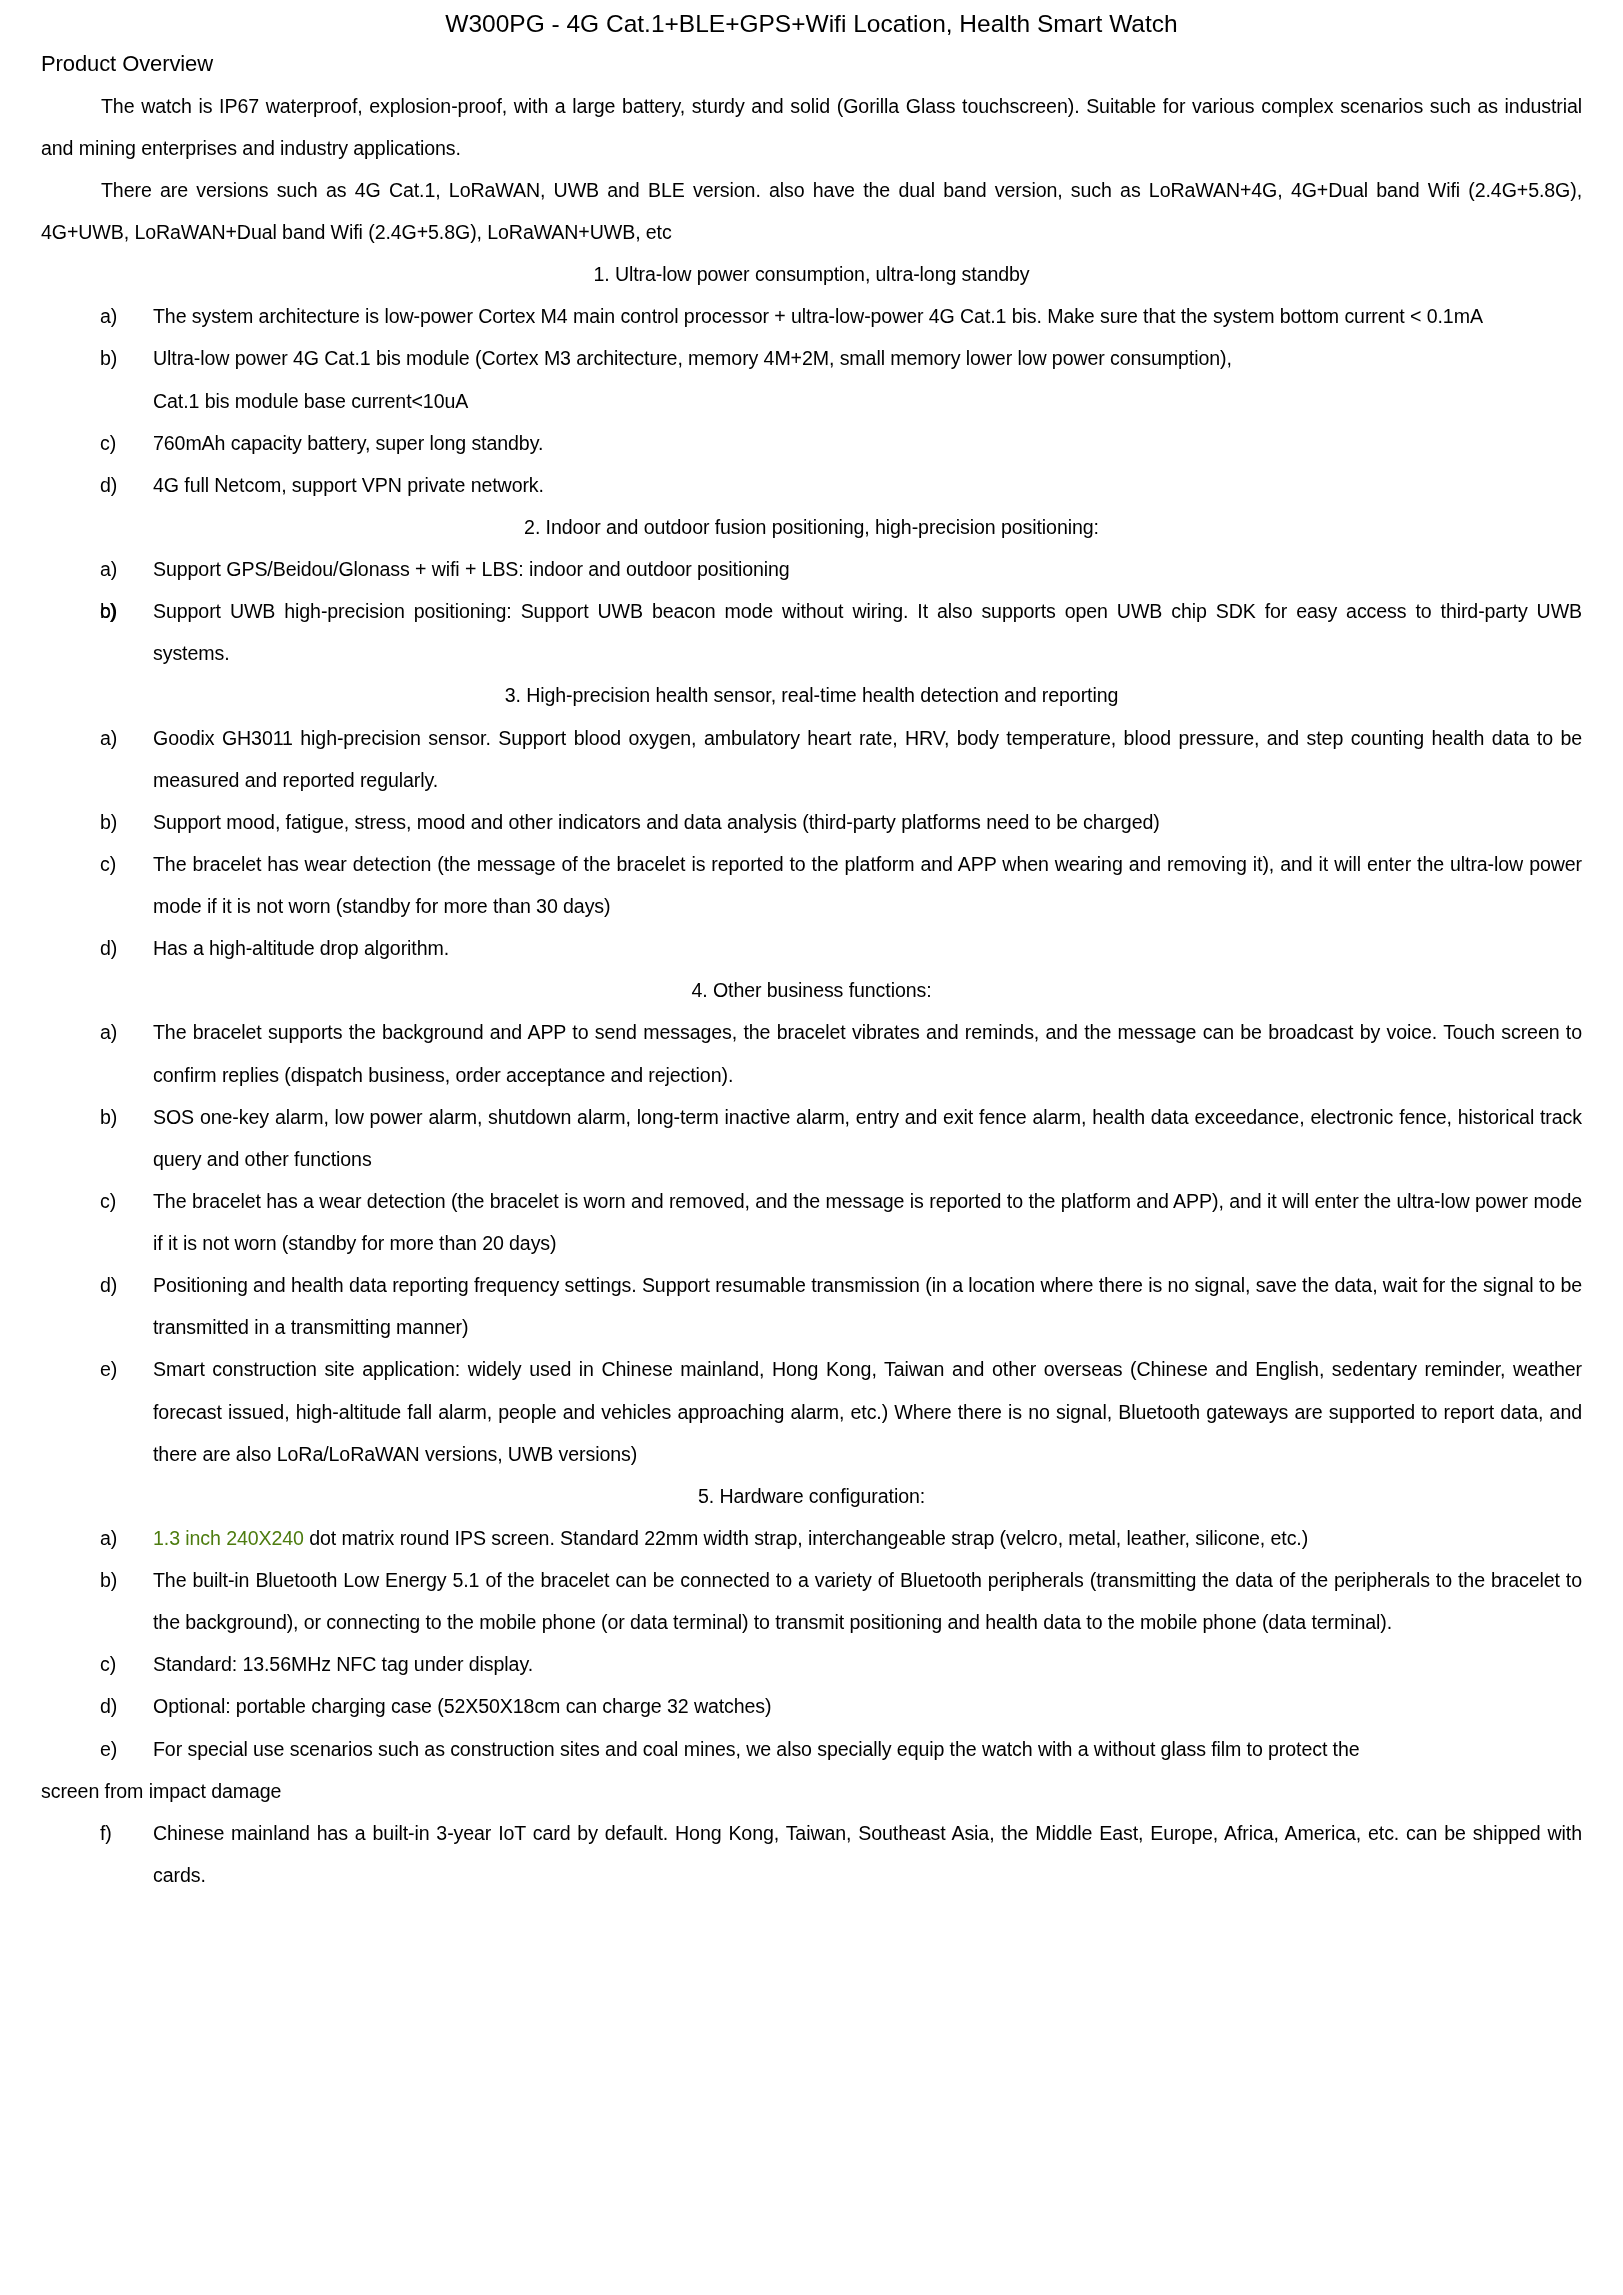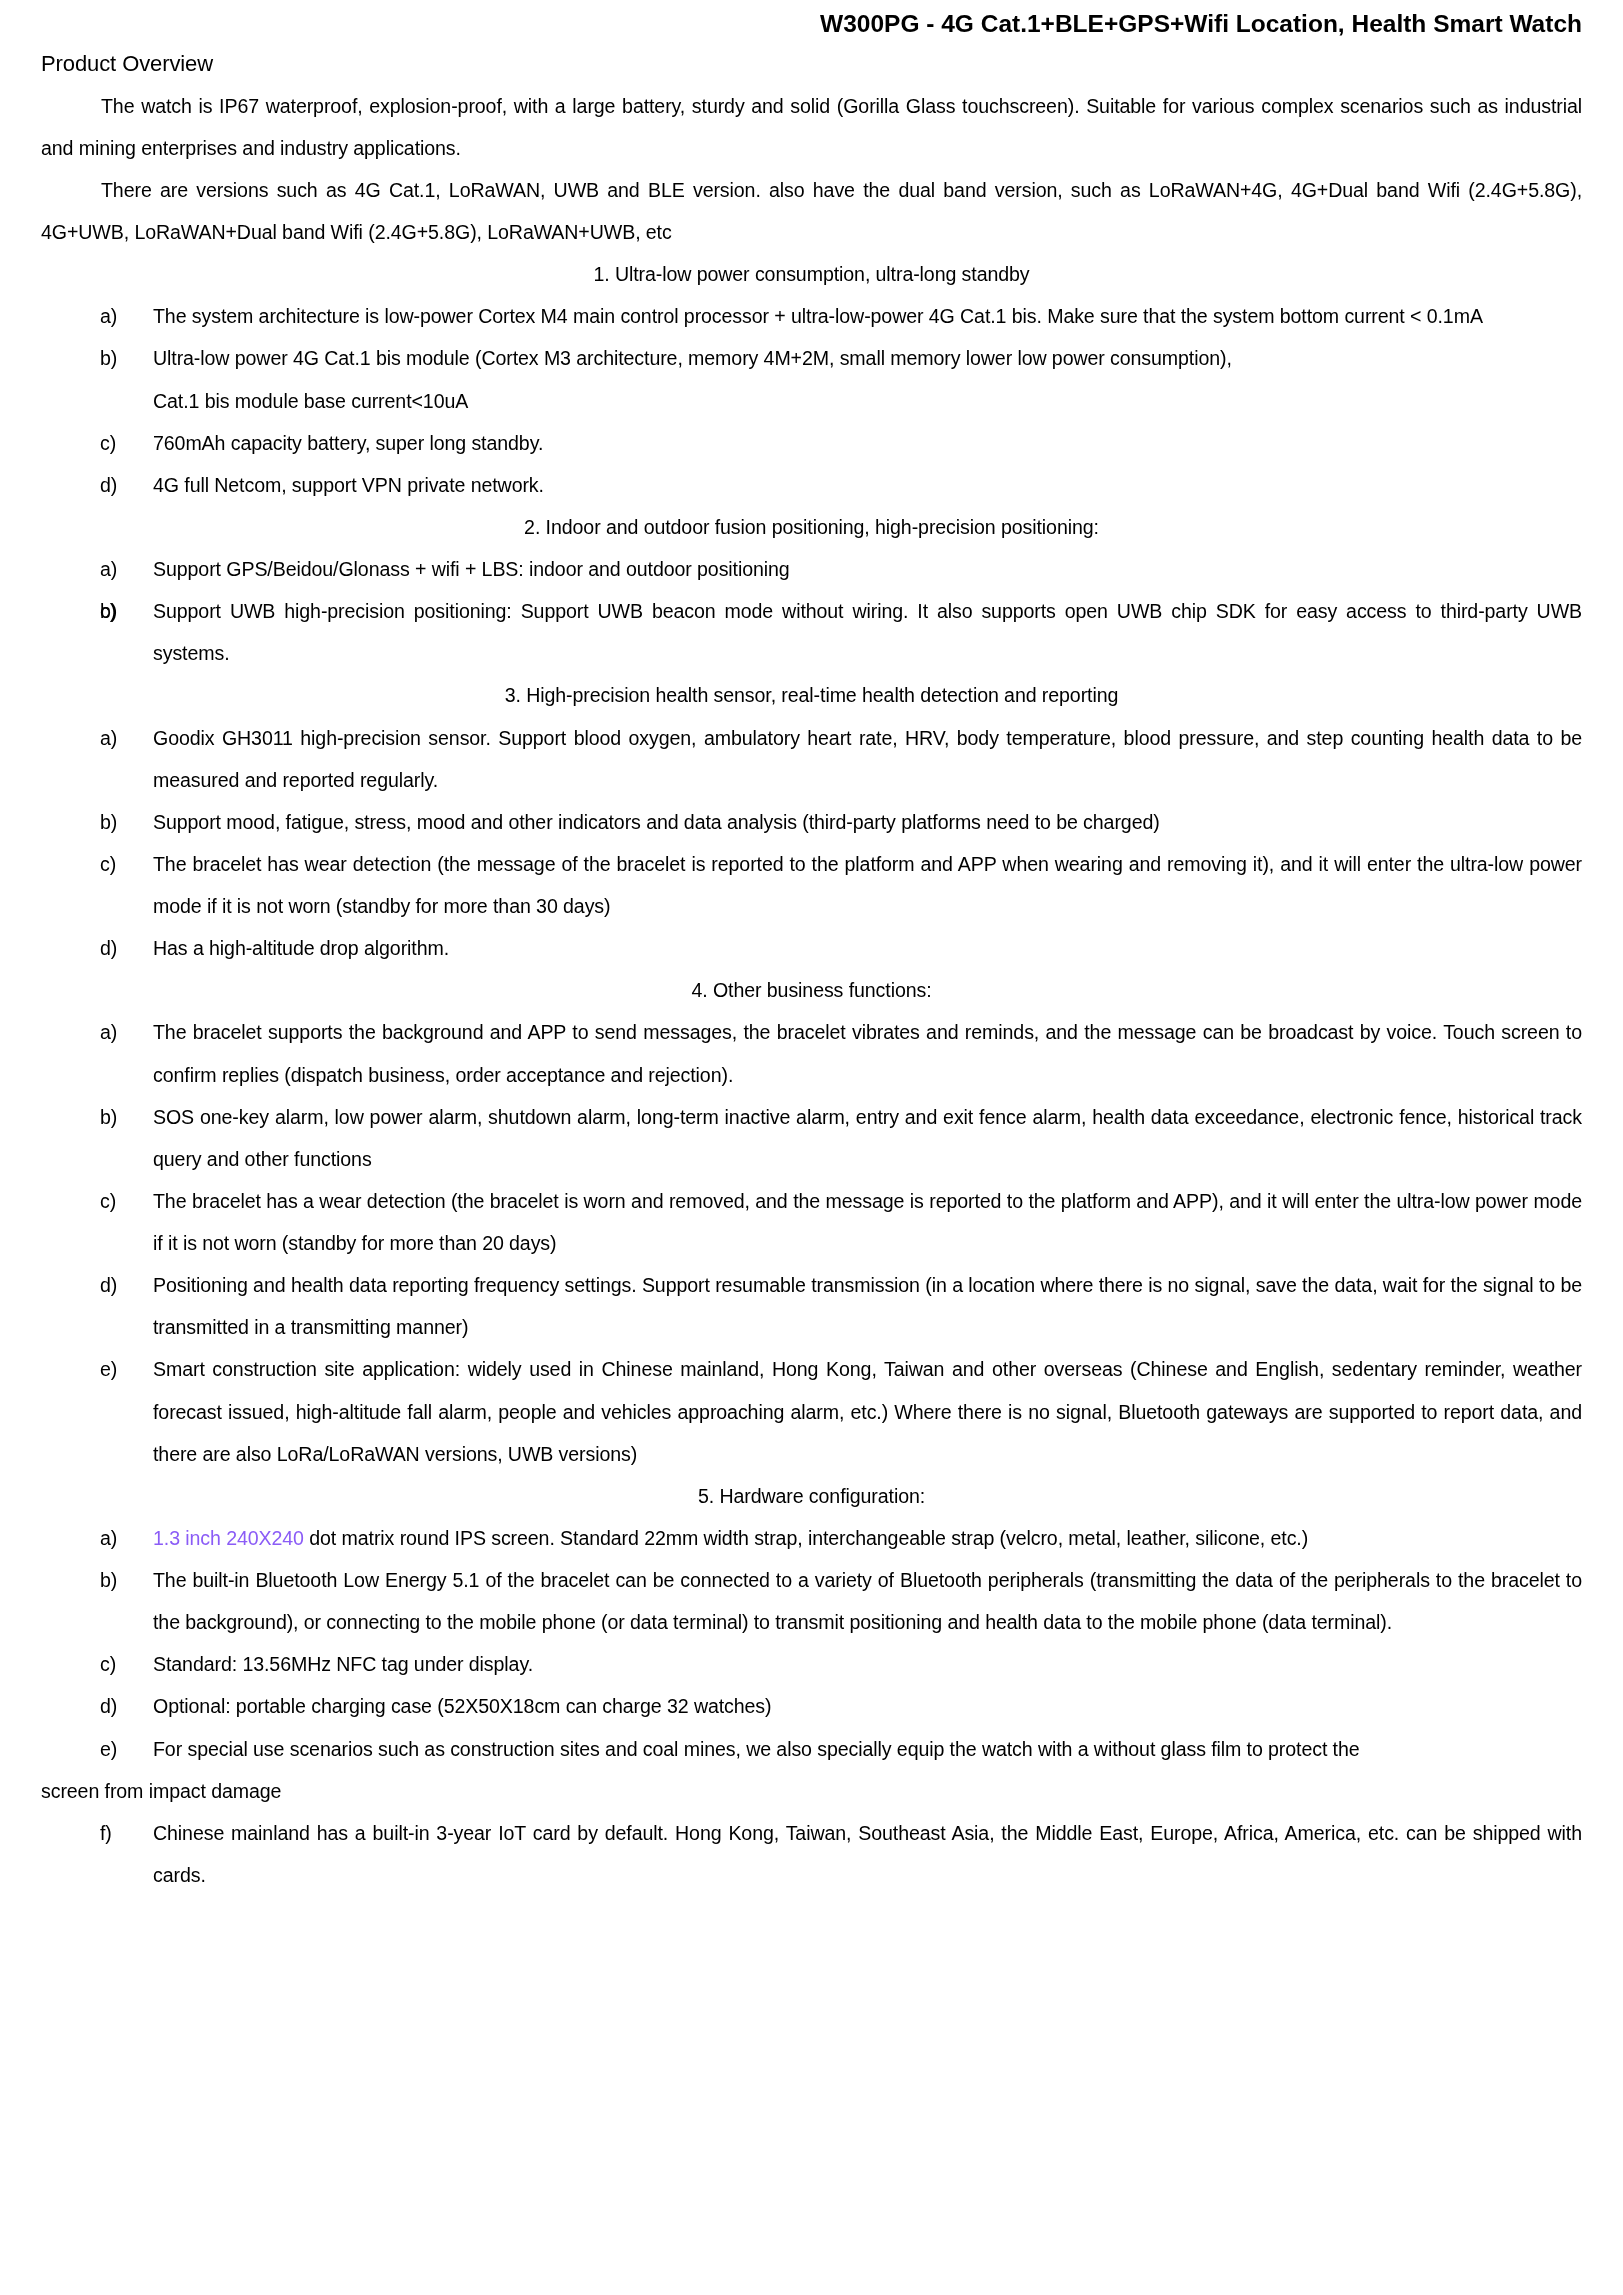--- a/index.html
+++ b/index.html
@@ -9,22 +9,22 @@
     background: #ffffff;
     color: #000000;
     font-family: "Liberation Sans", sans-serif;
     font-size: 19.6px;
     line-height: 2.15;
     letter-spacing: -0.1px;
   }
   .page { padding: 4.9px 41px 0 41px; }
   .doc-title {
     font-size: 24.5px;
-    font-weight: bold;
-    text-align: right;
+    font-weight: normal;
+    text-align: center;
     line-height: 1.55;
     letter-spacing: 0;
   }
   .overview-heading {
     font-size: 22px;
     font-weight: normal;
     line-height: 1.9;
   }
   .para {
     text-align: justify;
@@ -35,21 +35,21 @@
     position: relative;
     padding-left: 112px;
     text-align: justify;
   }
   .marker {
     position: absolute;
     left: 59px;
     top: 0;
   }
   .item-text { white-space: pre-line; }
-  .red { color: #8b5cf6; }
+  .red { color: #4d7c0f; }
   .outdent-line { text-align: left; }
 </style>
 </head>
 <body>
 
 <div class="page">
 
   <div class="doc-title">W300PG - 4G Cat.1+BLE+GPS+Wifi Location, Health Smart Watch</div>
 
   <div class="overview-heading">Product Overview</div>

